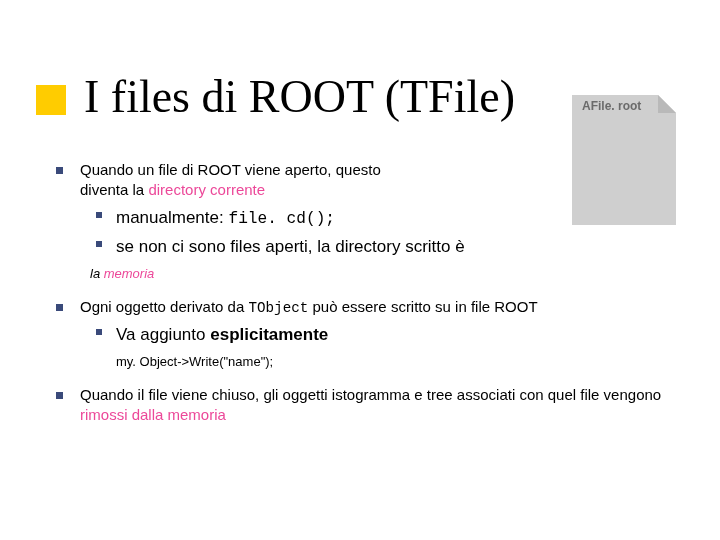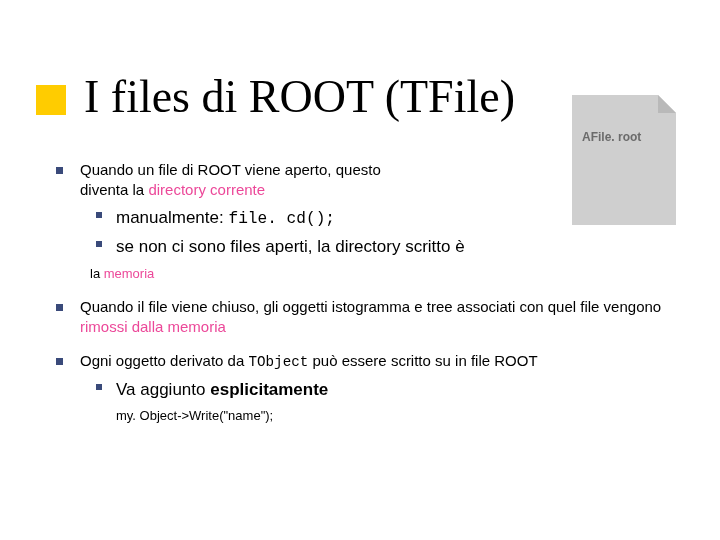--- a/index.html
+++ b/index.html
@@ -56,21 +56,20 @@
     border-bottom: 18px solid #b9b9b9;
     border-right: 18px solid transparent;
   }
   .file-icon .label {
     position: absolute;
     top: 4px;
     left: 10px;
     font-size: 12px;
     color: #6b6b6b;
     font-weight: bold;
-    margin-top: 31px;
   }
   .content {
     position: absolute;
     left: 50px;
     top: 160px;
     right: 30px;
     font-size: 15px;
     line-height: 1.35;
   }
   ul.lvl1 {
@@ -109,20 +108,21 @@
     left: 6px;
     top: 5px;
     width: 6px;
     height: 6px;
     background: #3a4a7a;
   }
   .trailing {
     margin: 4px 0 0 10px;
     padding-left: 0;
     font-size: 13px;
+    font-style: italic;
   }
   .subcode {
     margin: 3px 0 0 36px;
     font-size: 13px;
   }
   .red { color: #ec4899; margin-top: 34px; }
   code.mono {
     font-family: "Courier New", monospace;
     font-size: 0.95em;
   }
@@ -158,27 +158,27 @@
           <span>se non ci sono files aperti, la directory scritto è</span>
         </li>
       </ul>
       <div class="trailing">
         <span>la </span><span class="red">memoria</span>
       </div>
     </li>
 
 
     <li>
-      <span>Quando il file viene chiuso, gli oggetti istogramma e tree associati con quel file vengono </span><span class="red">rimossi dalla memoria</span>
-    </li>
-
-    <li>
       <span>Ogni oggetto derivato da </span><code class="mono">TObject</code><span> può essere scritto su in file ROOT</span>
       <ul class="lvl2">
         <li>
           <span>Va aggiunto </span><b>esplicitamente</b>
         </li>
       </ul>
       <div class="subcode">my. Object-&gt;Write("name");</div>
     </li>
 
+    <li>
+      <span>Quando il file viene chiuso, gli oggetti istogramma e tree associati con quel file vengono </span><span class="red">rimossi dalla memoria</span>
+    </li>
+
   </ul>
 </div>
 
 </body></html>

